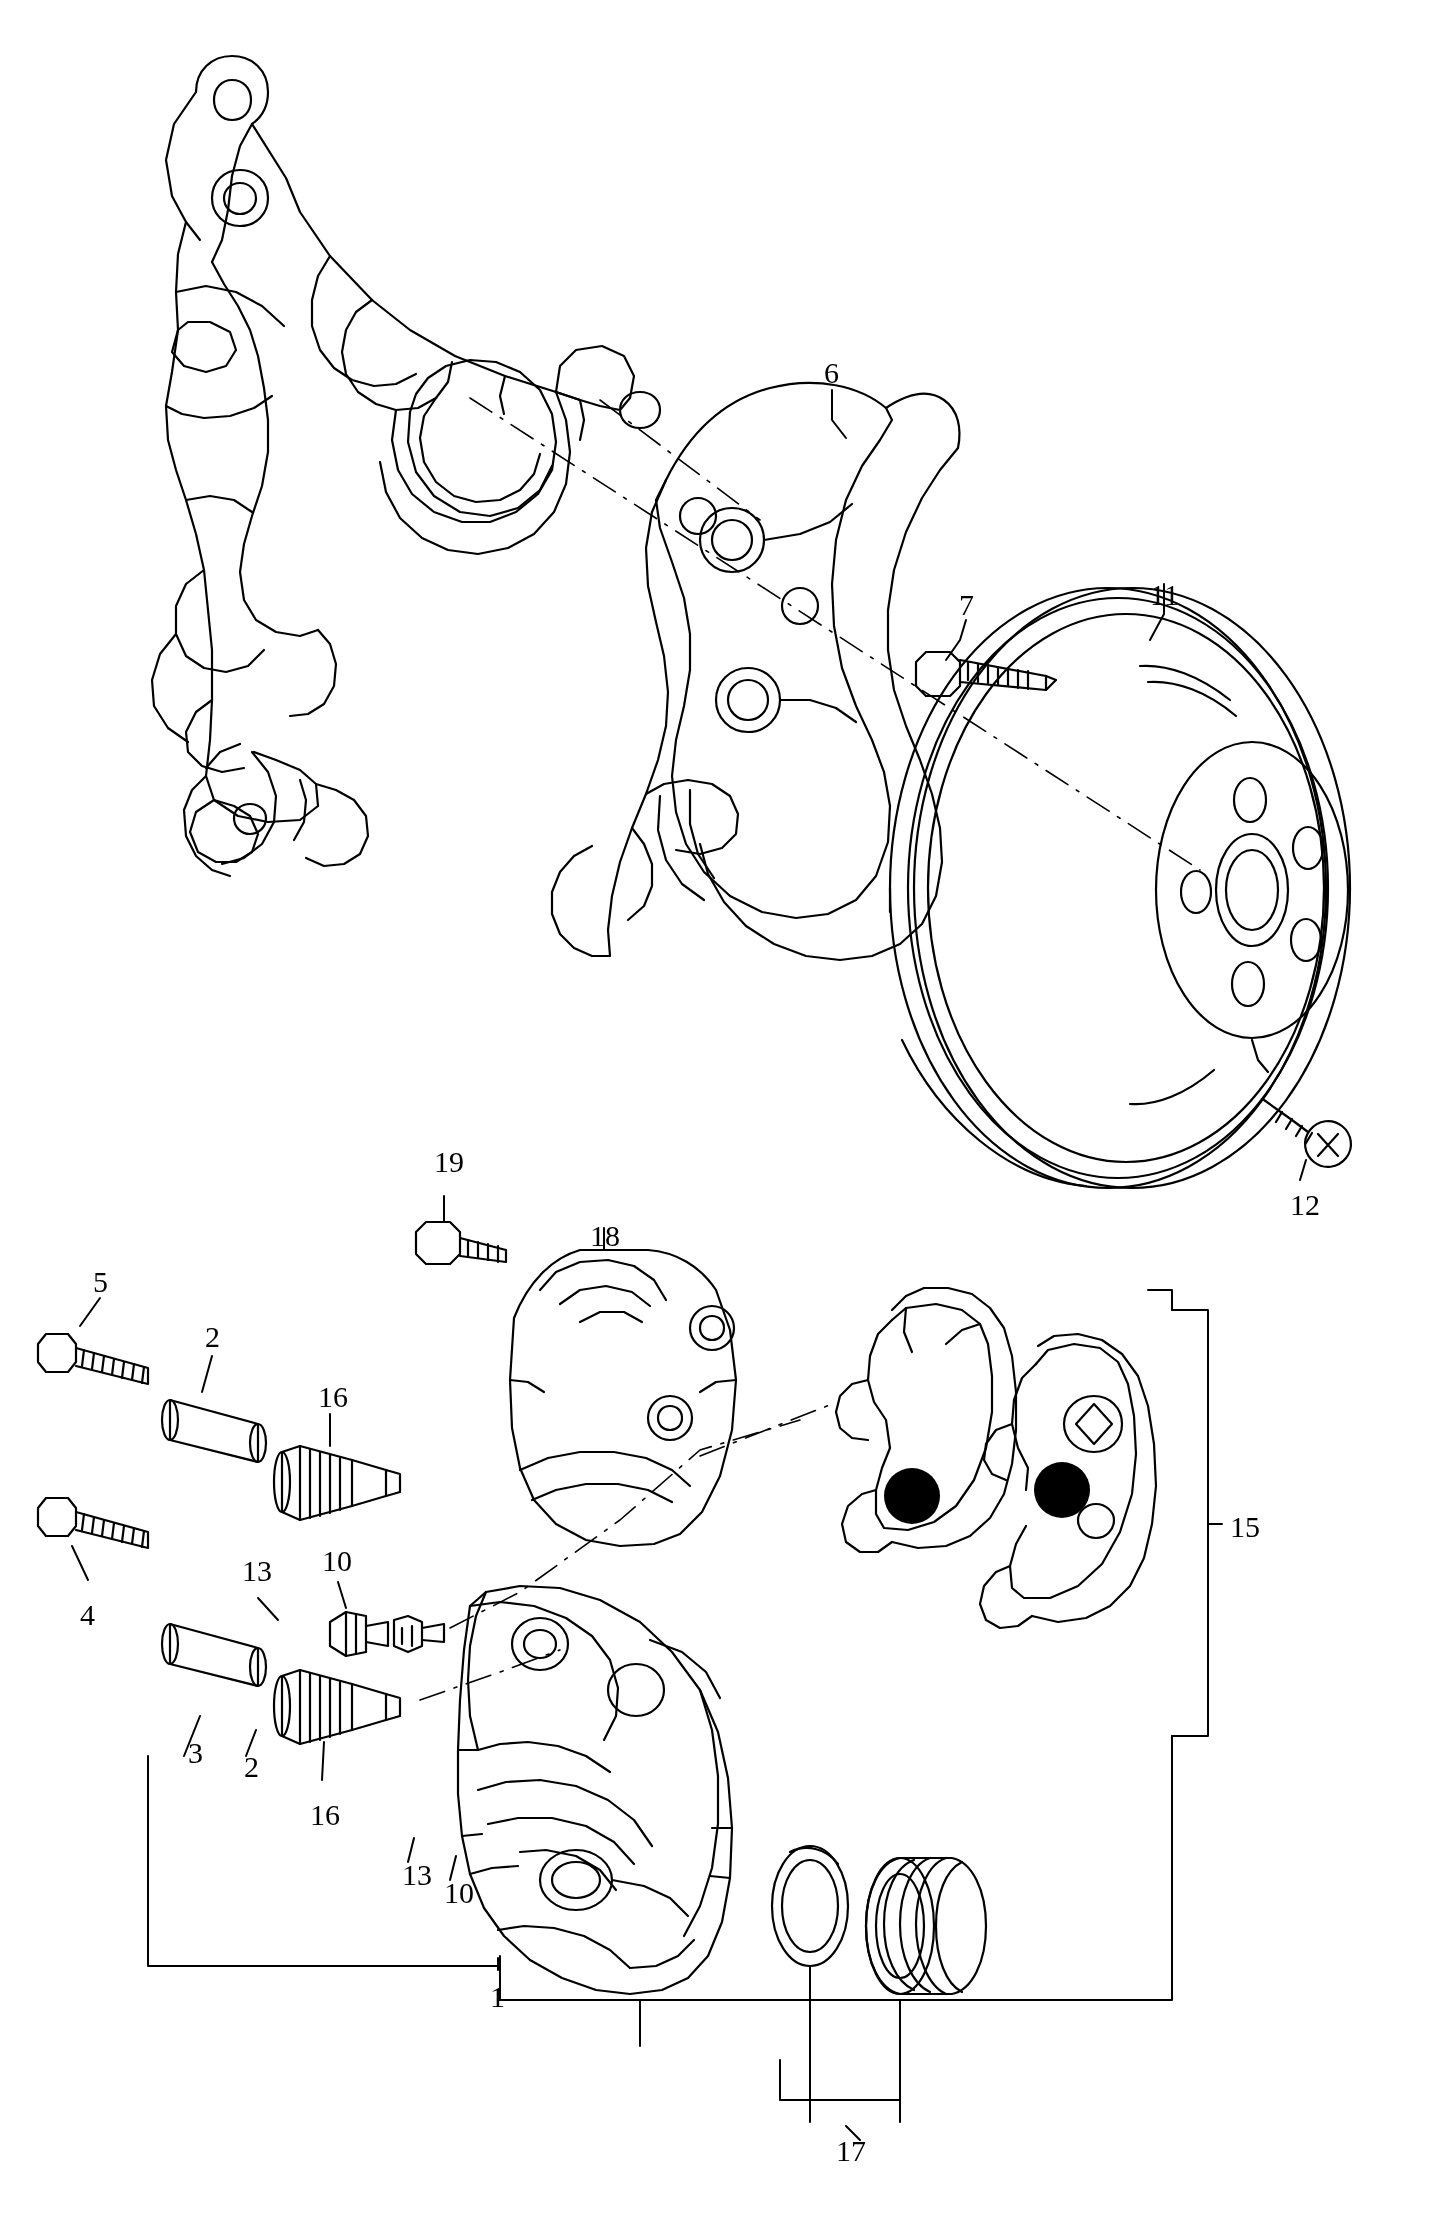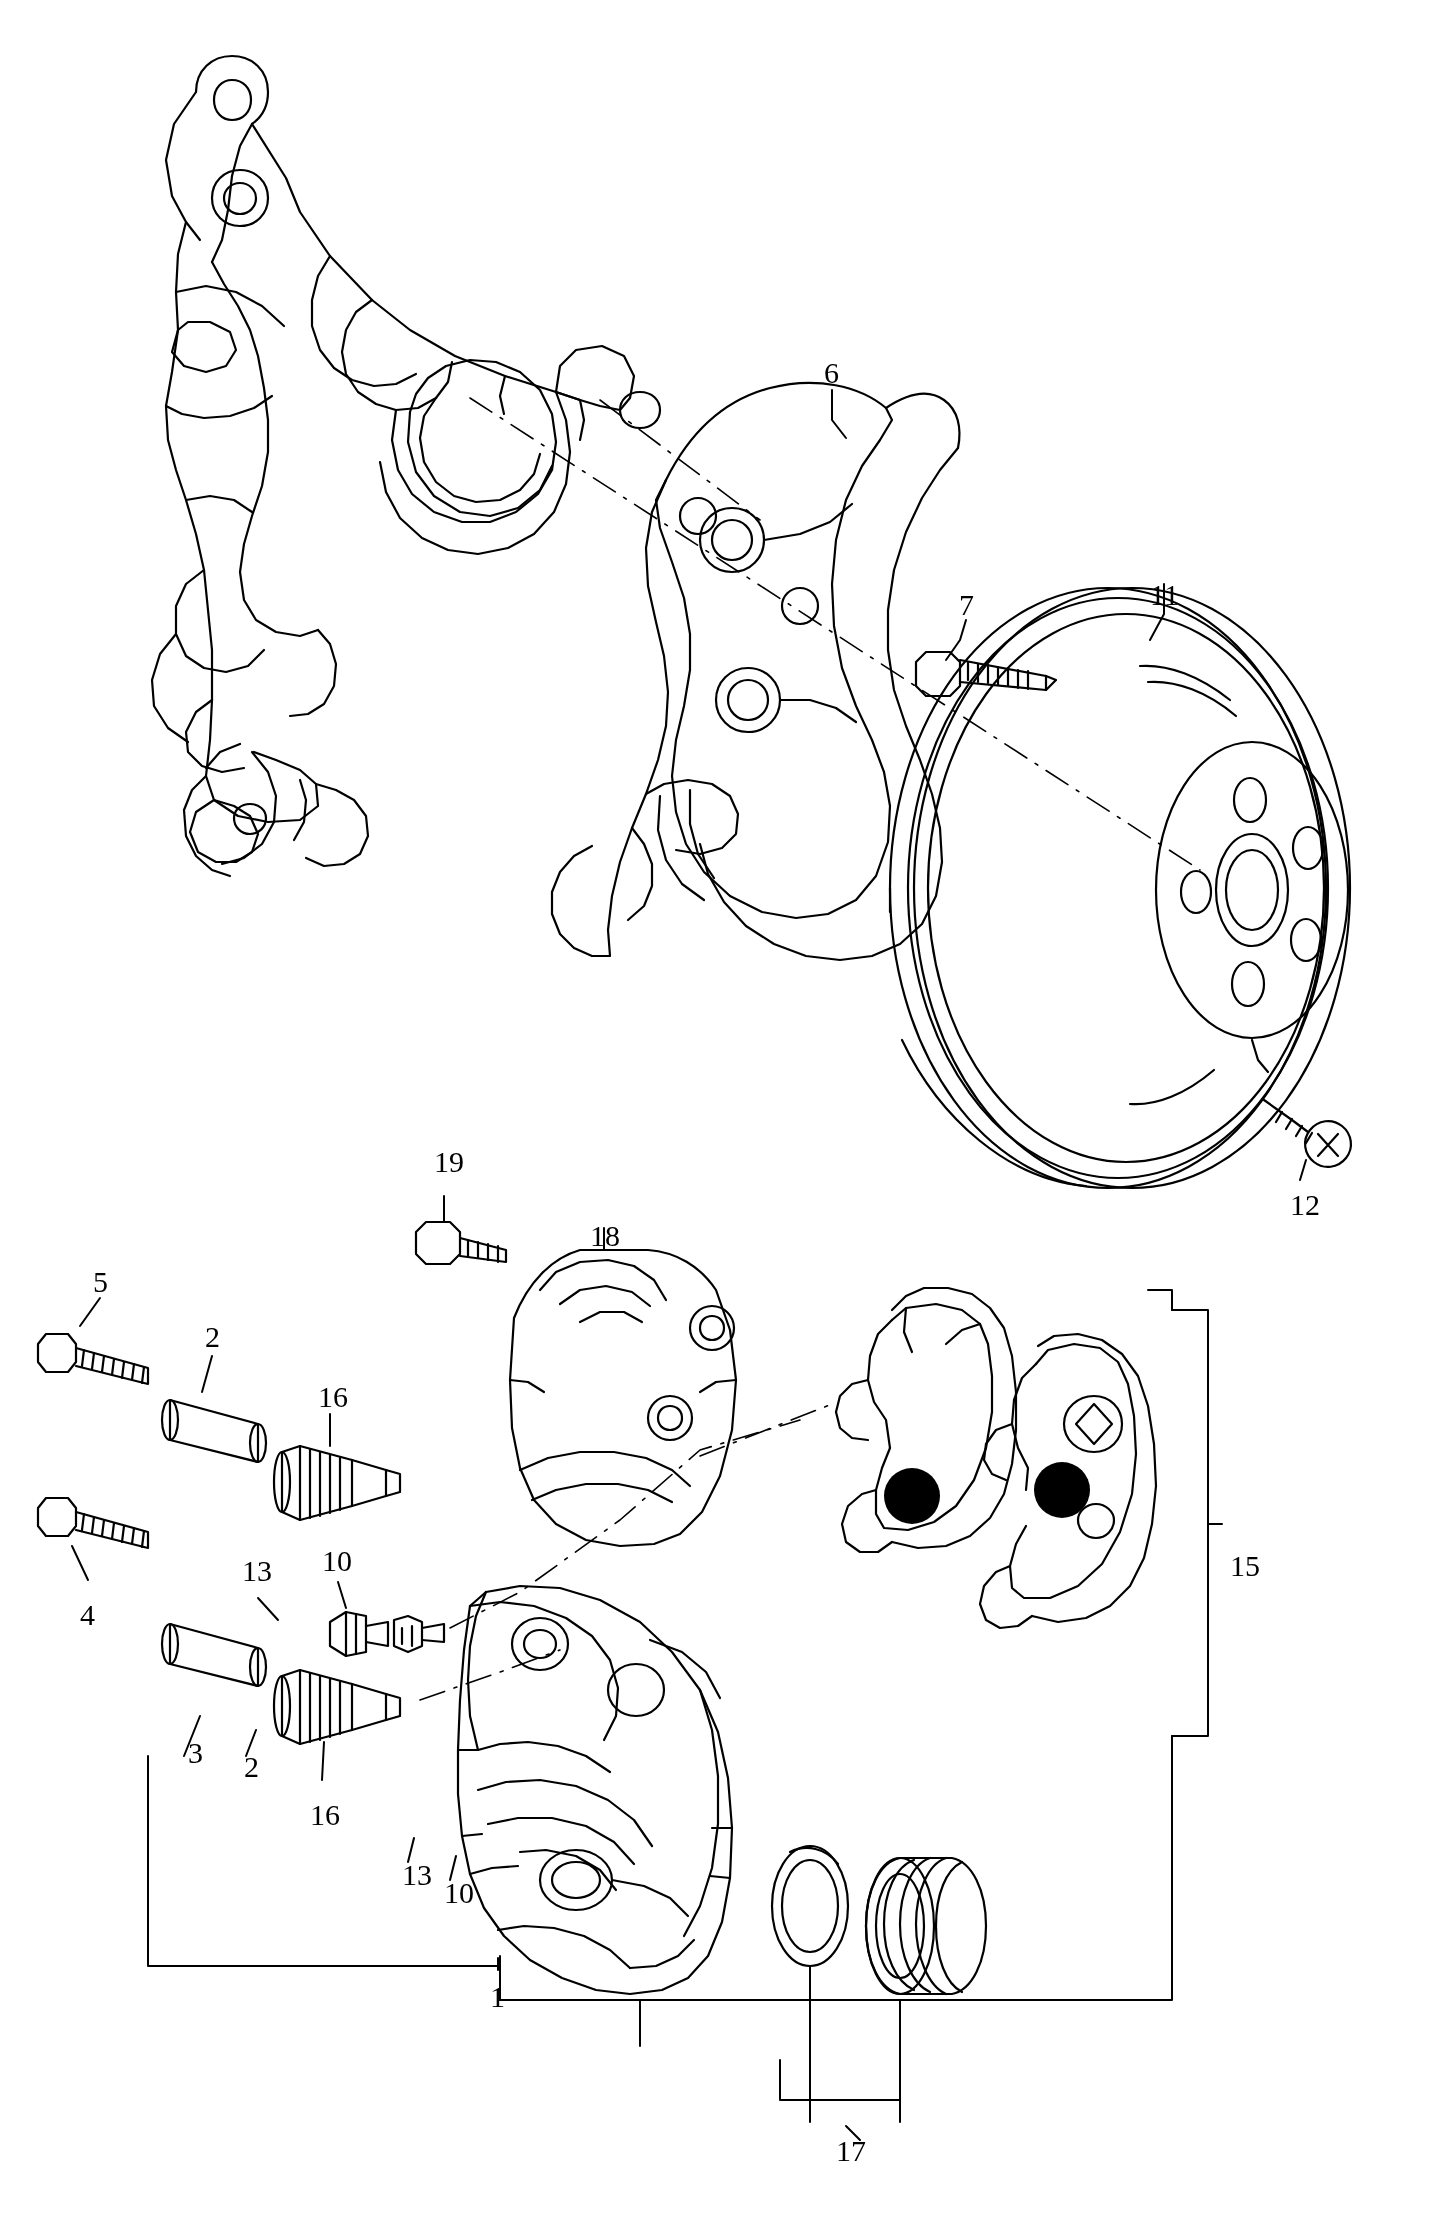--- a/index.html
+++ b/index.html
@@ -351,16 +351,16 @@
   <div class="callout" style="left:318px; top:1382px;">16</div>
   <div class="callout" style="left:80px; top:1600px;">4</div>
   <div class="callout" style="left:242px; top:1556px;">13</div>
   <div class="callout" style="left:322px; top:1546px;">10</div>
   <div class="callout" style="left:188px; top:1738px;">3</div>
   <div class="callout" style="left:244px; top:1752px;">2</div>
   <div class="callout" style="left:310px; top:1800px;">16</div>
   <div class="callout" style="left:402px; top:1860px;">13</div>
   <div class="callout" style="left:444px; top:1878px;">10</div>
   <div class="callout" style="left:490px; top:1982px;">1</div>
-  <div class="callout" style="left:1230px; top:1512px;margin-top:39px;">15</div>
+  <div class="callout" style="left:1230px; top:1512px;">15</div>
   <div class="callout" style="left:836px; top:2136px;">17</div>
 
 </div>
 
 </body></html>

